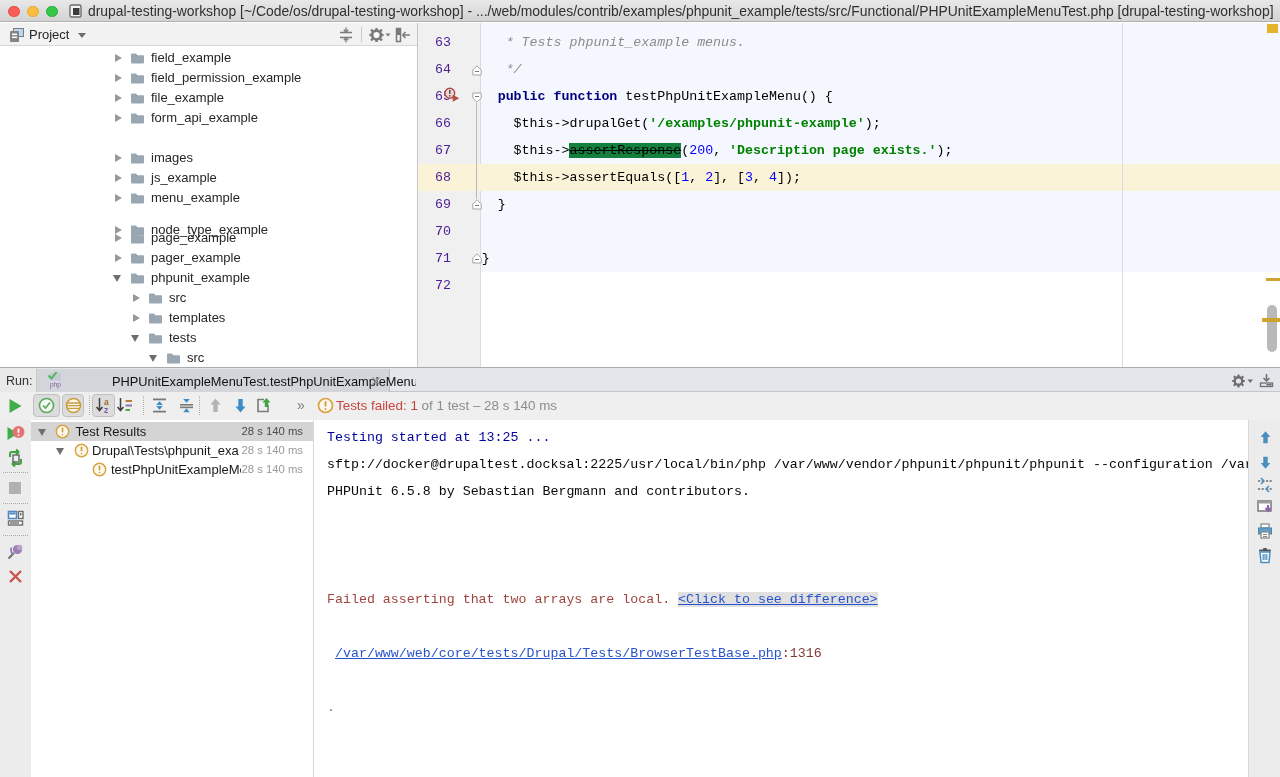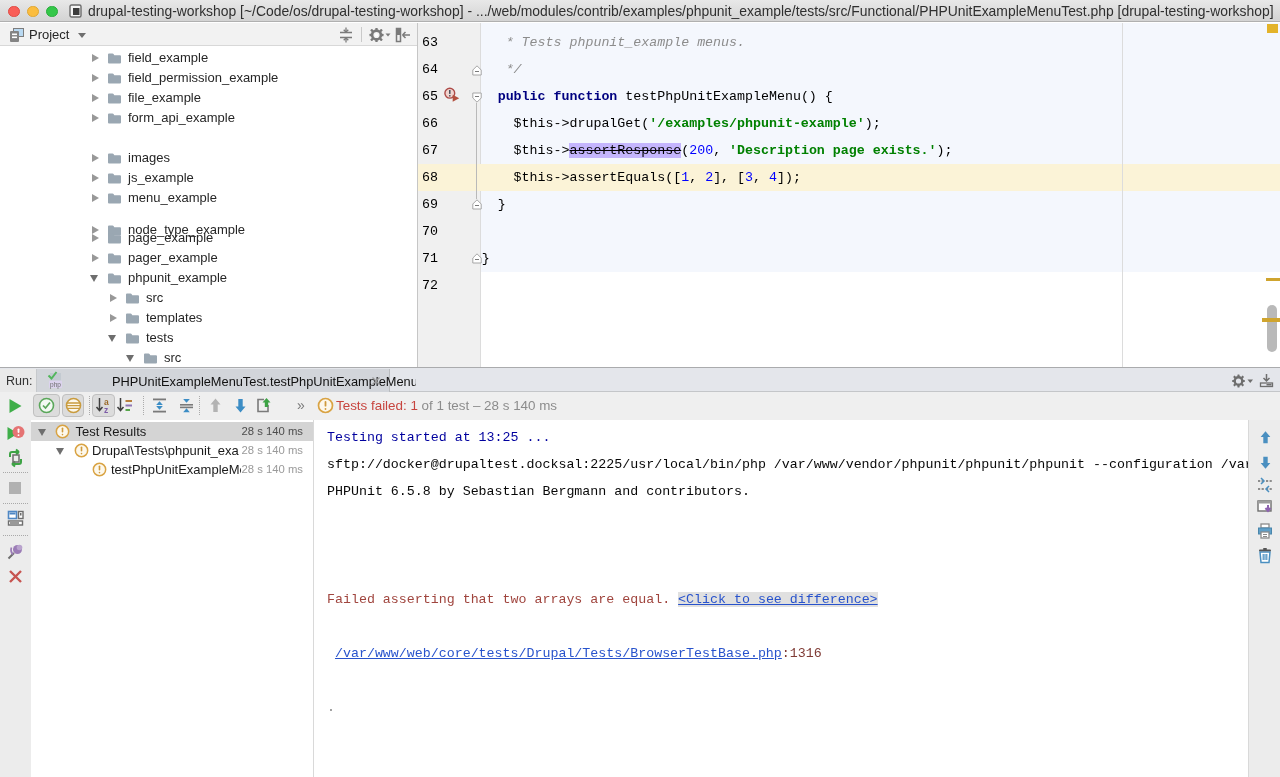--- a/index.html
+++ b/index.html
@@ -7,37 +7,37 @@
   body { font-family:"Liberation Sans", sans-serif; position:relative; background:#fff; }
   .abs { position:absolute; }
   
   #titlebar { left:0; top:0; width:1280px; height:22px;
     background:linear-gradient(#e8e8e8,#d3d3d3); border-bottom:1px solid #b0b0b0; }
   .tl { position:absolute; top:5.5px; width:11.5px; height:11.5px; border-radius:50%; }
   #title-text { position:absolute; left:88px; top:3px; font-size:13.9px; color:#2f2f2f; letter-spacing:0; white-space:nowrap; }
   
   #proj-header { left:0; top:23px; width:417px; height:23px; background:#f2f2f2; border-bottom:1px solid #d8d8d8; }
   #proj-tree { left:0; top:47px; width:417px; height:321px; background:#fff; overflow:hidden; }
-  .trow { position:absolute; height:20px; line-height:20px; font-size:13px; color:#262626; white-space:nowrap; }
+  .trow { position:absolute; height:20px; line-height:20px; font-size:13px; color:#262626; white-space:nowrap;margin-left:23px; }
   .arrow-r { position:absolute; width:0; height:0; border-left:7px solid #989898; border-top:4.5px solid transparent; border-bottom:4.5px solid transparent; top:5.5px; }
   .arrow-d { position:absolute; width:0; height:0; border-top:7px solid #6e6e6e; border-left:4.5px solid transparent; border-right:4.5px solid transparent; top:7px; }
   .folder { position:absolute; top:4px; }
   #proj-divider { left:417px; top:23px; width:1px; height:345px; background:#c6c6c6; }
   
   #editor { left:418px; top:23px; width:862px; height:345px; background:#fff; overflow:hidden; }
   #ed-blue { position:absolute; left:0; top:0; width:862px; height:249px; background:#f4f7fd; }
   #ed-gutter { position:absolute; left:0; top:0; width:63px; height:345px; background:#f0f0f0; border-right:1px solid #dcdcdc; }
-  .lnum { position:absolute; left:4px; width:21px; text-align:left; font-family:"Liberation Mono", monospace; font-size:13.3px; color:#000000; height:27px; line-height:27px; }
+  .lnum { position:absolute; left:12px; width:21px; text-align:right; font-family:"Liberation Mono", monospace; font-size:13.3px; color:#4c1d95; height:27px; line-height:27px; }
   #caret-row { position:absolute; left:0; top:140.5px; width:862px; height:27px; background:#fbf3d7; }
   .cline { position:absolute; left:63.7px; height:27px; line-height:27px; font-family:"Liberation Mono", monospace; font-size:13.3px; color:#000; white-space:pre; }
   .kw { color:#000080; font-weight:bold; }
   .str { color:#008000; font-weight:bold; }
   .num { color:#0000ff; }
   .cmt { color:#8c8c8c; font-style:italic; }
-  .depr { background:#c4b5fd; text-decoration:line-through; }
+  .depr { background:#15803d; text-decoration:line-through; }
   #margin-guide { position:absolute; left:704px; top:0; width:1px; height:345px; background:#dcdcdc; }
   
   #tabbar { left:0; top:367px; width:1280px; height:25px; background:#e4e6eb; border-top:1px solid #aaabad; border-bottom:1px solid #c4c6c9; }
   #tabbar-left { position:absolute; left:0; top:1px; width:36px; height:23px; background:#e9e9e9; }
   #run-tab { position:absolute; left:36px; top:1px; width:354px; height:23px; background:#d2d5da; border-right:1px solid #b9bcbf; border-left:1px solid #c6c9cc; }
   #toolbar { left:0; top:392px; width:1280px; height:28px; background:#efefef; }
   #left-strip { left:0; top:420px; width:31px; height:357px; background:#ececec; }
   .pressed { position:absolute; top:2px; height:23px; background:#dcdcdc; border:1px solid #c0c0c0; border-radius:4px; }
   #test-tree { left:31px; top:420px; width:282px; height:357px; background:#fff; }
   #tree-console-div { left:313px; top:420px; width:1px; height:357px; background:#d9d9d9; }
@@ -425,21 +425,21 @@
       </svg>
   <span class="abs" style="left:80px; width:130px; overflow:hidden; display:inline-block;">testPhpUnitExampleMe</span>
   <span class="ttime">28 s 140 ms</span>
 </div>
 </div>
 <div class="abs" id="tree-console-div"></div>
 <div class="abs" id="console">
 <div class="conline" style="top:3.5px; color:#00009e;">Testing started at 13:25 ...</div>
 <div class="conline" style="top:30.5px;">sftp://docker@drupaltest.docksal:2225/usr/local/bin/php /var/www/vendor/phpunit/phpunit/phpunit --configuration /var/www/web/core/phpunit.xml</div>
 <div class="conline" style="top:57.5px;">PHPUnit 6.5.8 by Sebastian Bergmann and contributors.</div>
-<div class="conline" style="top:165.5px;"><span style="color:#a0453e;">Failed asserting that two arrays are equal. </span><span style="color:#2853cc; text-decoration:underline; background:#e0e0e0;">&lt;Click to see difference&gt;</span></div>
+<div class="conline" style="top:165.5px;"><span style="color:#a0453e;">Failed asserting that two arrays are local. </span><span style="color:#2853cc; text-decoration:underline; background:#e0e0e0;">&lt;Click to see difference&gt;</span></div>
 <div class="conline" style="top:219.5px;"> <span style="color:#2853cc; text-decoration:underline;">/var/www/web/core/tests/Drupal/Tests/BrowserTestBase.php</span><span style="color:#7f3a34;">:1316</span></div>
 <div class="conline" style="top:273.5px; color:#888;">.</div>
 </div>
 <div class="abs" id="con-strip">
 <svg class="abs" style="left:9px; top:10px;" width="15" height="15" viewBox="0 0 17 17">
       <path d="M8.5 1.5 L14 8 H11 V15 H6 V8 H3 Z" fill="#4a8fc0"></path>
     </svg>
 <svg class="abs" style="left:9px; top:35px;" width="15" height="15" viewBox="0 0 17 17">
       <path d="M8.5 15.5 L14 9 H11 V2 H6 V9 H3 Z" fill="#4a8fc0"></path>
     </svg>

